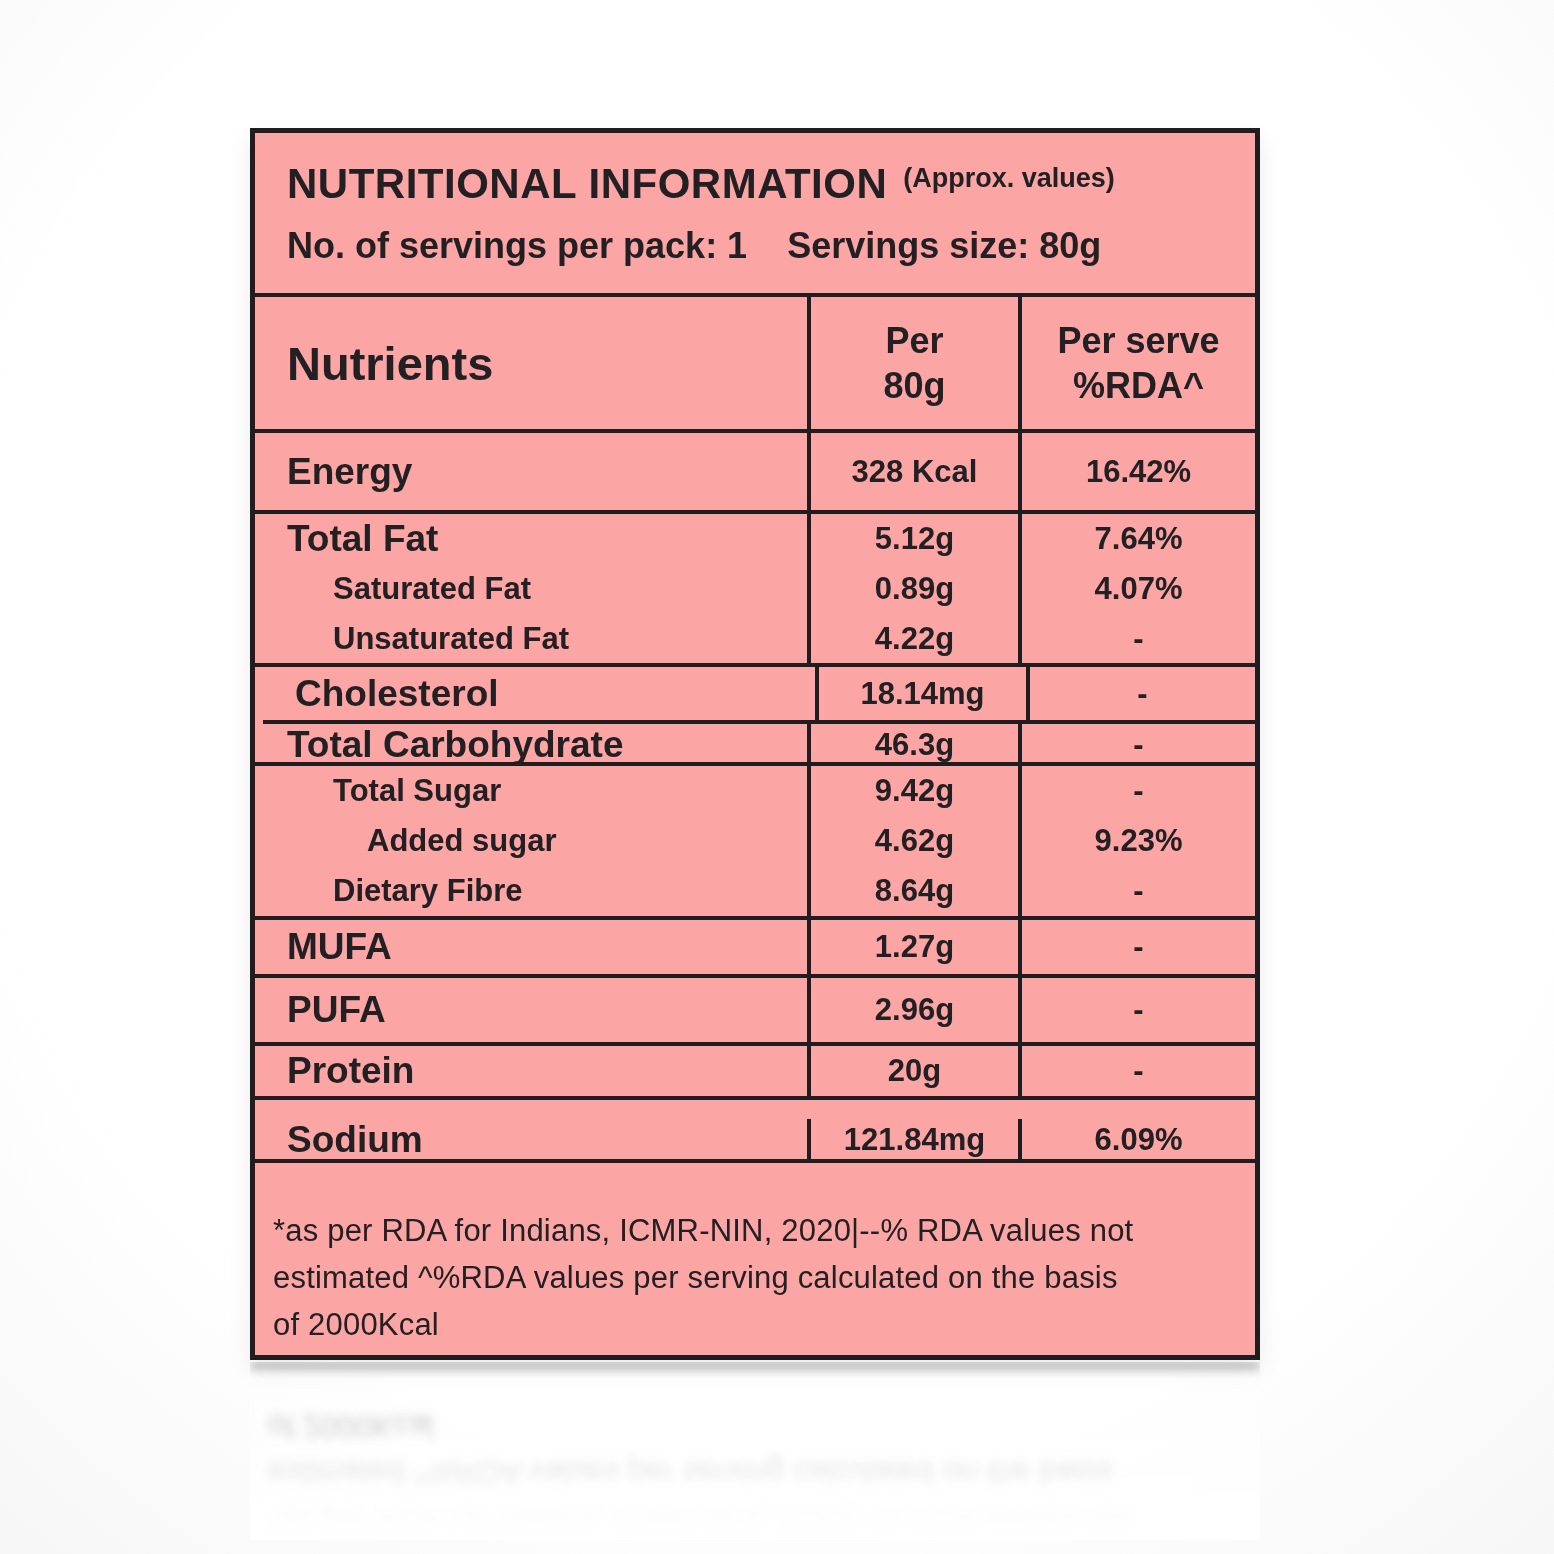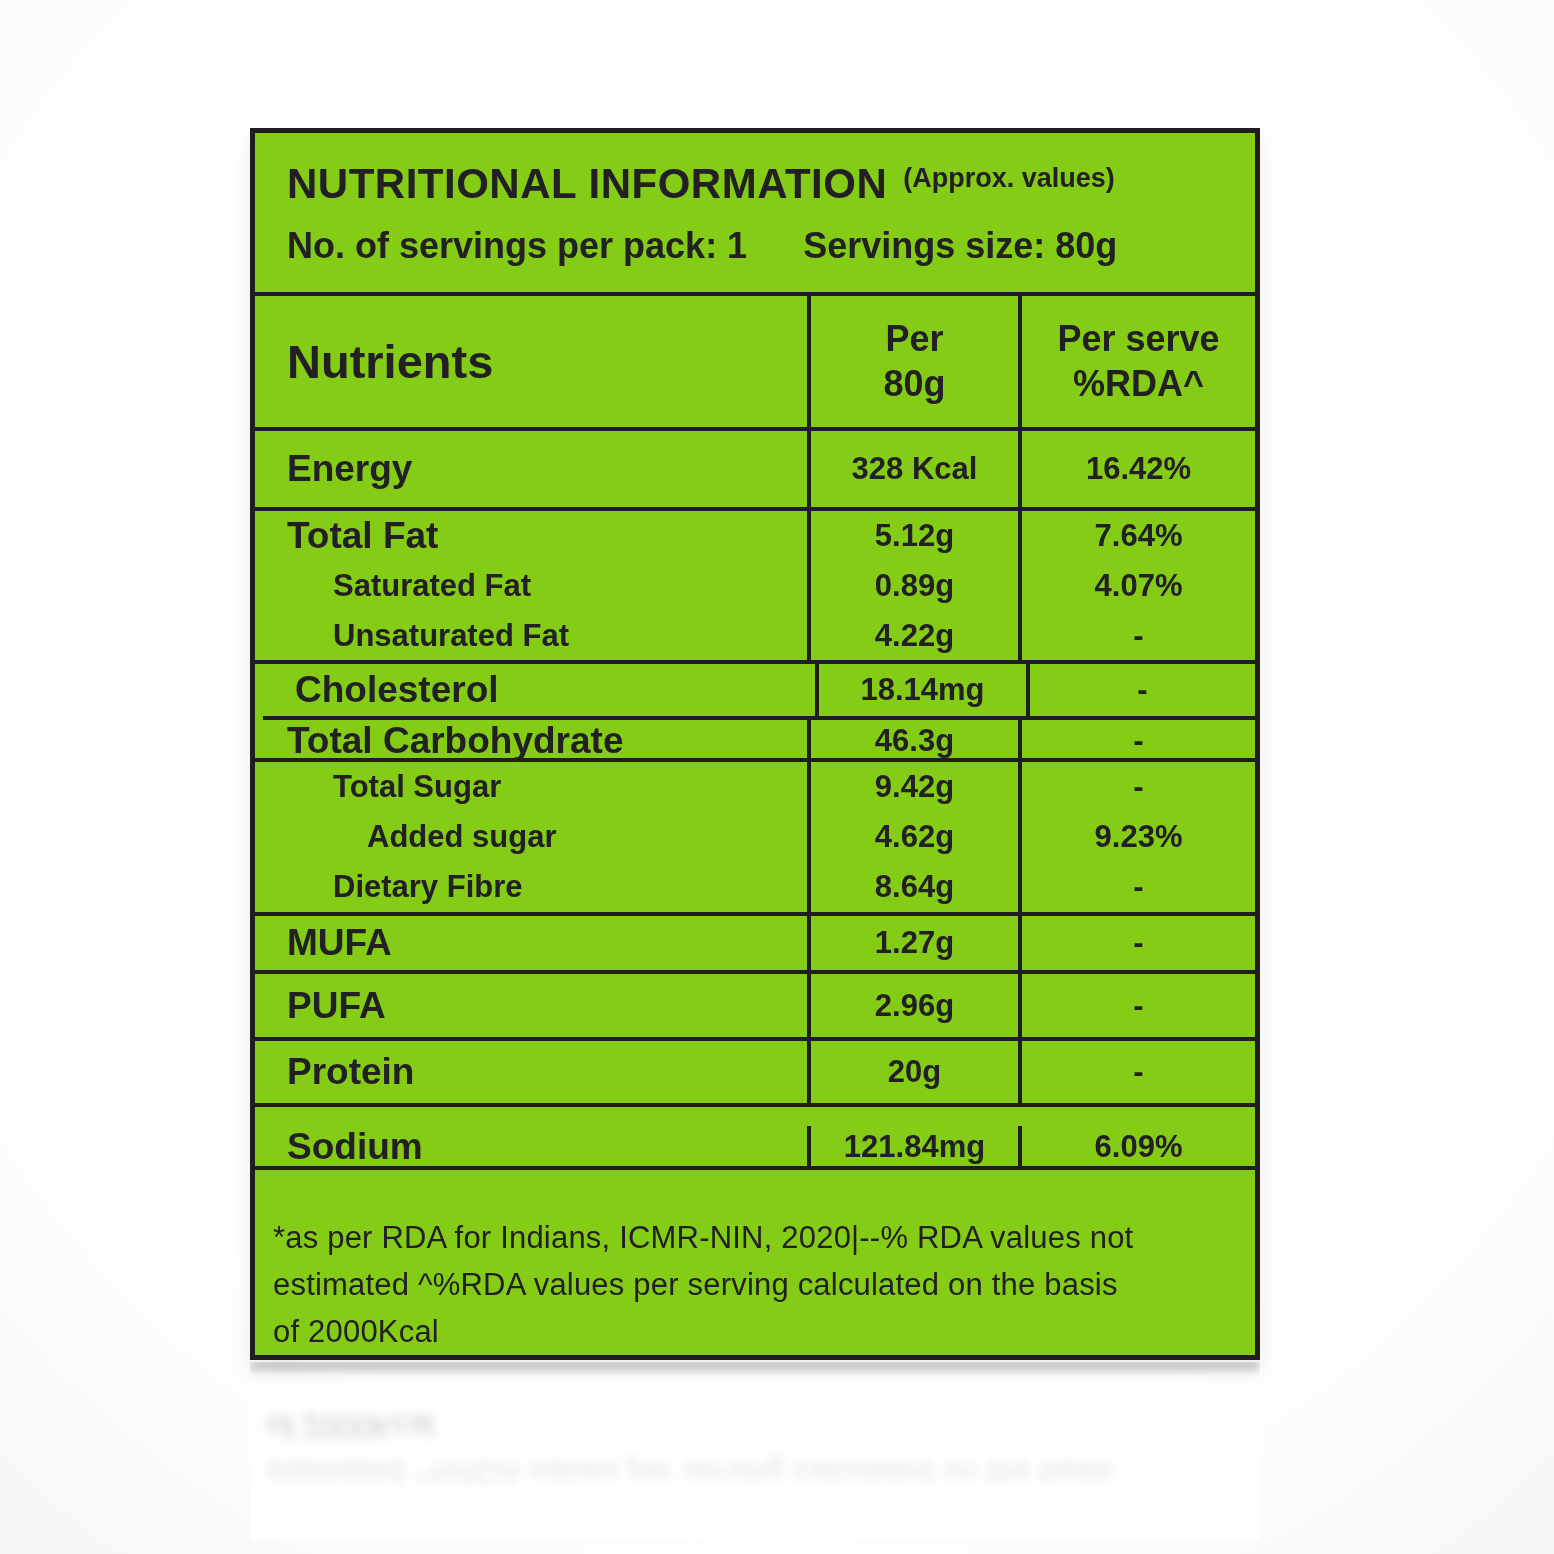--- a/index.html
+++ b/index.html
@@ -10,38 +10,38 @@
     font-family: "Liberation Sans", "DejaVu Sans", sans-serif;
     color: #232023;
     background: radial-gradient(95% 95% at 50% 42%, #ffffff 55%, #f4f4f5 88%, #ececee 100%);
   }
 
   
   .label {
     position: absolute;
     left: 250px; top: 128px;
     width: 1010px; height: 1232px;
-    background: #84cc16;
+    background: #fca5a5;
     border: 5px solid #201d20;
     display: flex;
     flex-direction: column;
     box-shadow: 0 10px 22px rgba(0,0,0,0.08);
     justify-content: center;
   }
 
   
   .hdr {
     height: 164px;
     border-bottom: 4px solid #201d20;
     padding: 30px 28px 0 32px;
   }
   .title-row { display: flex; align-items: flex-start; gap: 16px; white-space: nowrap; }
   .title { font-size: 42px; font-weight: 700; letter-spacing: 0.5px; line-height: 1; }
   .approx { font-size: 27px; font-weight: 700; line-height: 1; margin-top: 2px; }
-  .servings { display: flex; gap: 56px; margin-top: 20px; font-size: 36px; font-weight: 700; white-space: nowrap; }
+  .servings { display: flex; gap: 40px; margin-top: 20px; font-size: 36px; font-weight: 700; white-space: nowrap; }
 
   
   .cols-header {
     height: 136px;
     border-bottom: 4px solid #201d20;
     display: grid;
     grid-template-columns: 552px 211px 1fr;
   }
   .ch1 { display: flex; align-items: center; padding-left: 32px; font-size: 47px; font-weight: 700; }
   .ch2, .ch3 {
@@ -66,21 +66,21 @@
   .sub2 { padding-left: 112px; }
   .val  { font-size: 31px; font-weight: 700; justify-content: center; text-align: center; }
 
   .g-energy  { height: 81px; }
   .g-fat     { height: 153px; }
   .g-chol    { height: 57px; margin-left: 8px; }
   .g-carb    { height: 42px; }
   .g-sugar   { height: 154px; }
   .g-mufa    { height: 58px; }
   .g-pufa    { height: 68px; }
-  .g-protein { height: 66px; }
+  .g-protein { height: 54px; }
   .g-sodium  { height: 44px; margin-top: 19px; }
 
   
   .footnote {
     flex: 1;
     padding: 44px 40px 0 18px;
     font-size: 31px;
     font-weight: 400;
     line-height: 1.52;
     letter-spacing: 0.2px;

